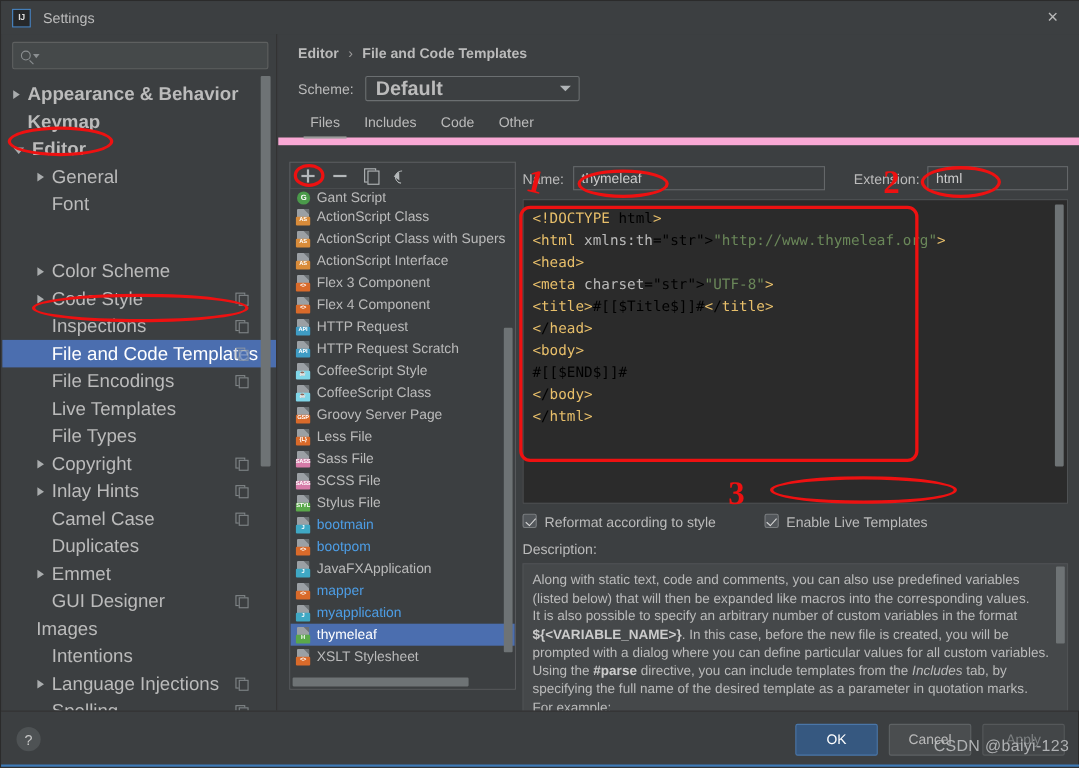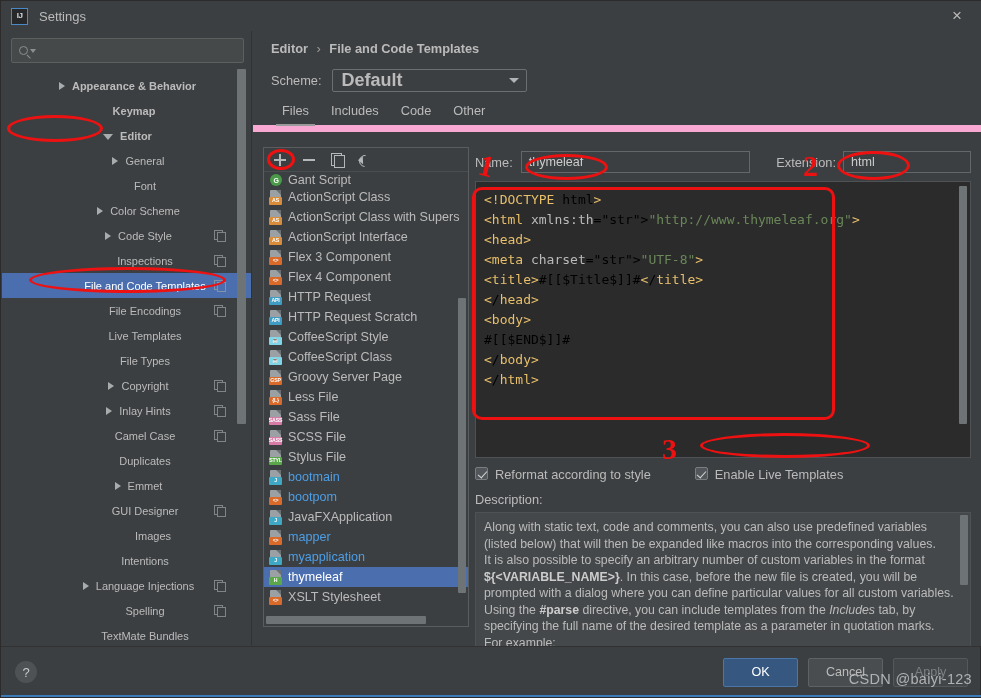--- a/index.html
+++ b/index.html
@@ -64,22 +64,22 @@
   }
   .search-caret {
     width: 0; height: 0; margin-left: 2px;
     border-left: 3px solid transparent; border-right: 3px solid transparent;
     border-top: 4px solid #8b8f91;
   }
 
   .tree { margin-top: 5px; position: relative; }
   .tree-item {
     height: 25px; display: flex; align-items: center;
-    color: #bbbbbb; font-size: 11px; cursor: pointer;
-    position: relative; padding-right: 8px; justify-content: center;
+    color: #bbbbbb; font-size: 17px; cursor: pointer;
+    position: relative; padding-right: 8px;
   }
   .tree-item.selected { background: #4b6eaf; }
   .tree-item.selected .tree-label { color: #ffffff; }
   .arrow {
     width: 0; height: 0; margin-right: 7px; flex: none;
     border-top: 4.5px solid transparent; border-bottom: 4.5px solid transparent;
     border-left: 6px solid #a9acad;
   }
   .arrow.open {
     border-left: 5px solid transparent; border-right: 5px solid transparent;
@@ -381,21 +381,21 @@
           <span class="tree-label" style="font-weight: bold;">Editor</span>
         </div>
         <div class="tree-item" style="padding-left: 32px;">
           <span class="arrow "></span>
           <span class="tree-label">General</span>
         </div>
         <div class="tree-item" style="padding-left: 32px;">
           <span class="arrow none"></span>
           <span class="tree-label">Font</span>
         </div>
-        <div class="tree-item" style="padding-left: 32px;">
+        <div class="tree-item" style="padding-left: 32px; margin-top: 36px;">
           <span class="arrow "></span>
           <span class="tree-label">Color Scheme</span>
         </div>
         <div class="tree-item" style="padding-left: 32px;">
           <span class="arrow "></span>
           <span class="tree-label">Code Style</span>
           <span class="copy-badge"></span>
         </div>
         <div class="tree-item" style="padding-left: 32px;">
           <span class="arrow none"></span>
@@ -441,21 +441,21 @@
         </div>
         <div class="tree-item" style="padding-left: 32px;">
           <span class="arrow "></span>
           <span class="tree-label">Emmet</span>
         </div>
         <div class="tree-item" style="padding-left: 32px;">
           <span class="arrow none"></span>
           <span class="tree-label">GUI Designer</span>
           <span class="copy-badge"></span>
         </div>
-        <div class="tree-item" style="padding-left: 48px;">
+        <div class="tree-item" style="padding-left: 18px;">
           <span class="arrow none"></span>
           <span class="tree-label">Images</span>
         </div>
         <div class="tree-item" style="padding-left: 32px;">
           <span class="arrow none"></span>
           <span class="tree-label">Intentions</span>
         </div>
         <div class="tree-item" style="padding-left: 32px;">
           <span class="arrow "></span>
           <span class="tree-label">Language Injections</span>

